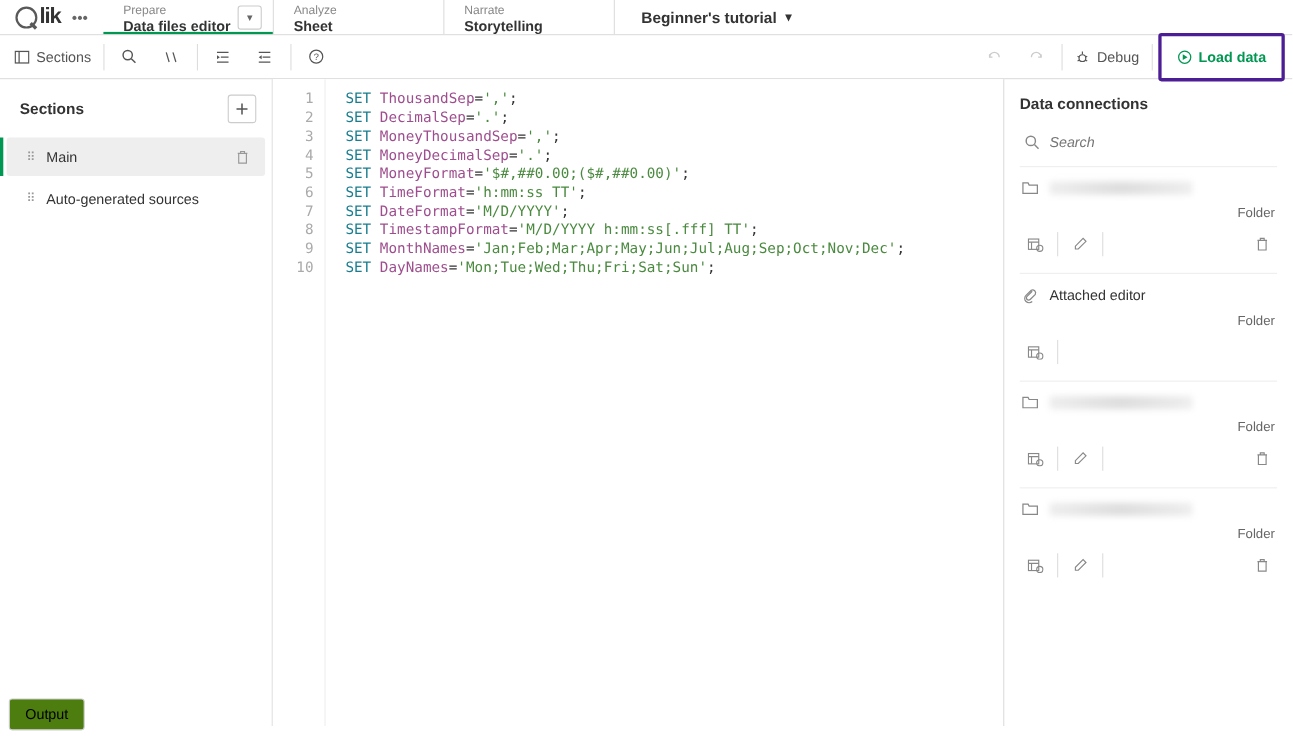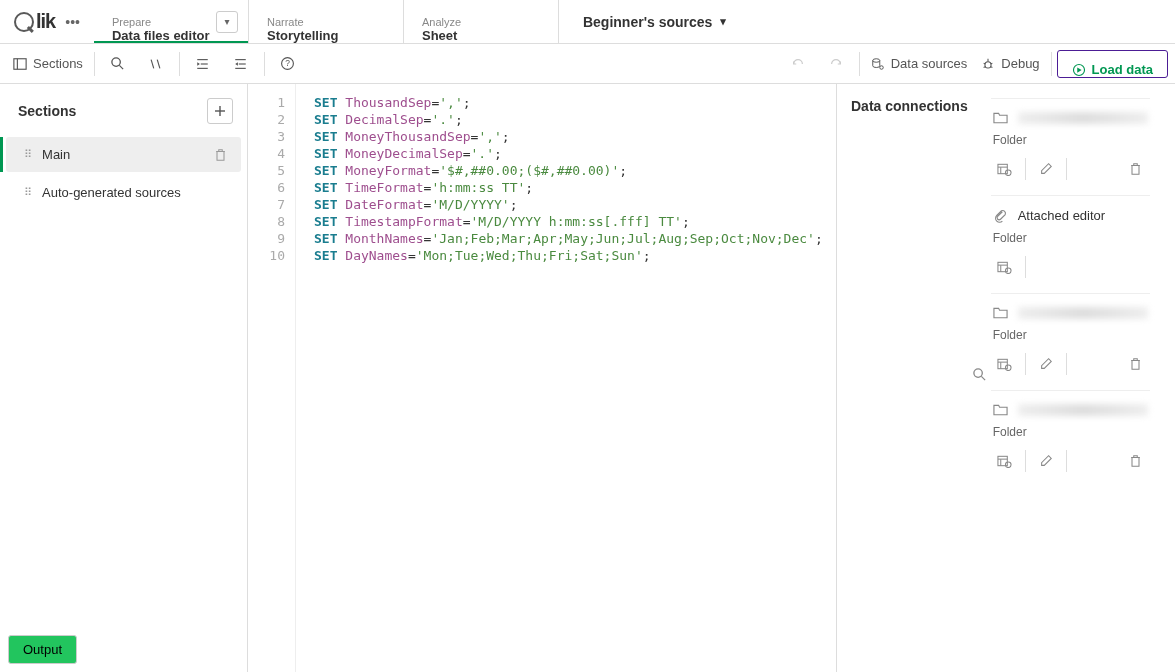--- a/index.html
+++ b/index.html
@@ -1,36 +1,36 @@
 <!DOCTYPE html>
 <html><head>
 <meta charset="utf-8">
 <style>
 * { box-sizing: border-box; margin: 0; padding: 0; }
 body { font-family: -apple-system, BlinkMacSystemFont, "Segoe UI", Arial, sans-serif; font-size: 13px; color: #333; background: #fff; width: 1175px; height: 672px; overflow: hidden; }
 
 
-.topnav { display: flex; align-items: stretch; height: 44px; border-bottom: 1px solid #ddd; }
+.topnav { display: flex; align-items: stretch; height: 32px; border-bottom: 1px solid #ddd; }
 .logo-area { display: flex; align-items: center; padding: 0 14px; gap: 10px; }
 .logo { font-weight: bold; font-size: 20px; letter-spacing: -1px; display: flex; align-items: center; }
 .logo-q { display: inline-flex; width: 20px; height: 20px; border: 2.5px solid #595959; border-radius: 50%; position: relative; margin-right: 2px; }
 .logo-q::after { content: ''; position: absolute; width: 7px; height: 2.5px; background: #595959; bottom: -1px; right: -2px; transform: rotate(45deg); }
 .dots-icon { color: #666; font-size: 14px; cursor: pointer; }
 .nav-tab { display: flex; flex-direction: column; justify-content: flex-end; padding: 0 18px; border-right: 1px solid #ddd; min-width: 155px; cursor: pointer; position: relative; }
 .nav-tab.active::after { content: ''; position: absolute; bottom: 0; left: 0; right: 0; height: 2px; background: #009752; }
 .nav-tab .nav-sup { font-size: 11px; color: #888; }
 .nav-tab .nav-main { font-size: 13px; font-weight: 600; color: #333; }
 .nav-tab .chev { position: absolute; right: 10px; top: 50%; transform: translateY(-50%); border: 1px solid #ccc; border-radius: 3px; width: 22px; height: 22px; display: flex; align-items: center; justify-content: center; font-size: 10px; color: #666; }
 .app-title { display: flex; align-items: center; padding: 0 24px; font-weight: 600; font-size: 14px; gap: 8px; }
 
 
 .toolbar { display: flex; align-items: center; height: 40px; border-bottom: 1px solid #ddd; padding: 0 6px; }
 .tb-btn { height: 30px; min-width: 36px; display: inline-flex; align-items: center; justify-content: center; color: #555; cursor: pointer; padding: 0 6px; border-radius: 3px; margin: 0 1px; }
 .tb-btn.text { gap: 6px; font-size: 13px; }
-.tb-btn.primary { border: 1px solid #4c1d95; color: #009752; height: 28px; padding: 0 14px; gap: 6px; font-weight: 600; align-items: flex-end; }
+.tb-btn.primary { border: 3px solid #4c1d95; color: #009752; height: 44px; padding: 0 14px; gap: 6px; font-weight: 600; }
 .tb-sep { width: 1px; height: 24px; background: #ddd; margin: 0 4px; }
 .tb-spacer { flex: 1; }
 .tb-btn.disabled { color: #ccc; cursor: default; }
 
 
 .main { display: flex; height: calc(672px - 44px - 40px); }
 .sidebar { width: 248px; border-right: 1px solid #ddd; display: flex; flex-direction: column; }
 .sidebar-header { display: flex; align-items: center; justify-content: space-between; padding: 14px 14px 10px 18px; }
 .sidebar-header h3 { font-size: 14px; font-weight: 600; }
 .add-btn { width: 26px; height: 26px; border: 1px solid #ccc; border-radius: 3px; display: flex; align-items: center; justify-content: center; cursor: pointer; background: #fff; color: #555; }
@@ -38,73 +38,73 @@
 .section-item.active { background: #eee; }
 .section-item.active::before { content: ''; position: absolute; left: -6px; top: 0; bottom: 0; width: 3px; background: #009752; }
 .drag-handle { color: #999; font-size: 11px; letter-spacing: -2px; }
 .section-item .trash { margin-left: auto; color: #999; }
 .section-item.noactive::before { display: none; }
 
 
 .editor { flex: 1; display: flex; font-family: "Consolas", monospace; font-size: 13px; line-height: 17px; background: #fff; overflow: hidden; }
 .gutter { width: 48px; text-align: right; color: #aaa; padding: 10px 10px 0 0; background: #fff; border-right: 1px solid #eee; user-select: none; }
 .code { padding: 10px 0 0 18px; white-space: pre; color: #333; }
-.kw { color: #1a7d8f; font-weight: bold; }
+.kw { color: #1a7d8f; font-weight: normal; }
 .var { color: #9e4e8e; }
 .str { color: #4a8a3f; }
 
 
-.rightpanel { width: 339px; border-left: 1px solid #ddd; padding: 14px 14px; display: flex; flex-direction: row; overflow-y: auto; }
+.rightpanel { width: 263px; border-left: 1px solid #ddd; padding: 14px 14px; display: flex; flex-direction: column; overflow-y: auto; }
 .rightpanel h3 { font-size: 14px; font-weight: 600; margin-bottom: 14px; }
 .create-btn { border: 1px solid #bbb; border-radius: 3px; background: #fff; height: 32px; font-size: 13px; font-weight: 600; cursor: pointer; margin-bottom: 12px; }
 .search-row { display: flex; align-items: center; gap: 8px; padding: 6px 4px; color: #888; margin-bottom: 8px; }
 .search-row input { border: none; outline: none; flex: 1; font-size: 13px; font-style: italic; color: #888; }
 .conn { border-top: 1px solid #eee; padding: 8px 0; }
 .conn-head { display: flex; align-items: center; gap: 10px; padding: 4px 2px; }
 .conn-head .folder-ic { color: #888; }
 .conn-name { font-size: 13px; color: #333; }
 .conn-name.blur { filter: blur(3px); background: linear-gradient(90deg,#eee,#ddd,#eee); color: transparent; border-radius: 2px; height: 12px; width: 130px; }
-.conn-type { font-size: 12px; color: #666; padding: 4px 2px; }
+.conn-type { font-size: 12px; color: #666; padding: 4px 2px; text-align: right; }
 .conn-actions { display: flex; align-items: center; gap: 4px; padding: 4px 0; }
 .conn-ic { width: 28px; height: 28px; display: flex; align-items: center; justify-content: center; color: #888; cursor: pointer; border-radius: 3px; }
 .conn-actions .sep { width: 1px; height: 22px; background: #ddd; margin: 0 2px; }
 .conn-actions .spacer { flex: 1; }
 
 
 .output-bar { position: absolute; bottom: 8px; left: 8px; }
-.output-btn { border: 1px solid #ccc; border-radius: 3px; background: #22c55e; padding: 6px 14px; font-size: 13px; cursor: pointer; }
+.output-btn { border: 1px solid #ccc; border-radius: 3px; background: #4d7c0f; padding: 6px 14px; font-size: 13px; cursor: pointer; }
 
 svg { display: block; }
 </style>
 </head>
 <body>
 
 <div class="topnav">
   <div class="logo-area">
     <span class="logo">
         <span class="logo-q"></span>
         <span>lik</span>
       </span>
     <span class="dots-icon">•••</span>
   </div>
   <div class="nav-tab active">
     <span class="nav-sup">Prepare</span>
     <span class="nav-main">Data files editor</span>
     <span class="chev">▾</span>
   </div>
   <div class="nav-tab">
+    <span class="nav-sup">Analyze</span>
+    <span class="nav-main">Sheet</span>
+  </div>
+  <div class="nav-tab">
     <span class="nav-sup">Narrate</span>
     <span class="nav-main">Storytelling</span>
   </div>
-  <div class="nav-tab">
-    <span class="nav-sup">Analyze</span>
-    <span class="nav-main">Sheet</span>
-  </div>
   <div class="app-title">
-    <span>Beginner's sources</span>
+    <span>Beginner's tutorial</span>
     <span style="font-size:11px;">▾</span>
   </div>
 </div>
 
 <div class="toolbar">
   <div class="tb-btn text">
     <svg width="14" height="14" viewBox="0 0 16 16">
         <rect x="1" y="2" width="14" height="12" fill="none" stroke="#555" stroke-width="1.3"></rect>
         <line x1="5" y1="2" x2="5" y2="14" stroke="#555" stroke-width="1.3"></line>
       </svg>
@@ -154,28 +154,20 @@
         <path d="M3 5 L3 8 L6 8" fill="none" stroke="#ccc" stroke-width="1.4"></path>
       </svg>
   </div>
   <div class="tb-btn disabled">
     <svg width="16" height="14" viewBox="0 0 16 16">
         <path d="M13 8 A5 5 0 0 0 3 8" fill="none" stroke="#ccc" stroke-width="1.4"></path>
         <path d="M13 5 L13 8 L10 8" fill="none" stroke="#ccc" stroke-width="1.4"></path>
       </svg>
   </div>
   <div class="tb-sep"></div>
-  <div class="tb-btn text">
-    <svg width="14" height="14" viewBox="0 0 16 16">
-        <ellipse cx="6" cy="4" rx="4" ry="2" fill="none" stroke="#555" stroke-width="1.1"></ellipse>
-        <path d="M2 4 L2 10 A4 2 0 0 0 10 10 L10 4" fill="none" stroke="#555" stroke-width="1.1"></path>
-        <circle cx="12" cy="12" r="2" fill="none" stroke="#555" stroke-width="1.1"></circle>
-      </svg>
-    <span>Data sources</span>
-  </div>
   <div class="tb-btn text">
     <svg width="14" height="14" viewBox="0 0 16 16">
         <circle cx="8" cy="9" r="3.5" fill="none" stroke="#555" stroke-width="1.2"></circle>
         <line x1="8" y1="2" x2="8" y2="5" stroke="#555" stroke-width="1.2"></line>
         <line x1="3" y1="7" x2="5" y2="8" stroke="#555" stroke-width="1.2"></line>
         <line x1="13" y1="7" x2="11" y2="8" stroke="#555" stroke-width="1.2"></line>
         <line x1="3" y1="12" x2="5" y2="11" stroke="#555" stroke-width="1.2"></line>
         <line x1="13" y1="12" x2="11" y2="11" stroke="#555" stroke-width="1.2"></line>
       </svg>
     <span>Debug</span>
@@ -235,20 +227,21 @@
     <div class="code" id="code-body"><div><span class="kw">SET</span> <span class="var">ThousandSep</span>=<span class="str">','</span>;</div><div><span class="kw">SET</span> <span class="var">DecimalSep</span>=<span class="str">'.'</span>;</div><div><span class="kw">SET</span> <span class="var">MoneyThousandSep</span>=<span class="str">','</span>;</div><div><span class="kw">SET</span> <span class="var">MoneyDecimalSep</span>=<span class="str">'.'</span>;</div><div><span class="kw">SET</span> <span class="var">MoneyFormat</span>=<span class="str">'$#,##0.00;($#,##0.00)'</span>;</div><div><span class="kw">SET</span> <span class="var">TimeFormat</span>=<span class="str">'h:mm:ss TT'</span>;</div><div><span class="kw">SET</span> <span class="var">DateFormat</span>=<span class="str">'M/D/YYYY'</span>;</div><div><span class="kw">SET</span> <span class="var">TimestampFormat</span>=<span class="str">'M/D/YYYY h:mm:ss[.fff] TT'</span>;</div><div><span class="kw">SET</span> <span class="var">MonthNames</span>=<span class="str">'Jan;Feb;Mar;Apr;May;Jun;Jul;Aug;Sep;Oct;Nov;Dec'</span>;</div><div><span class="kw">SET</span> <span class="var">DayNames</span>=<span class="str">'Mon;Tue;Wed;Thu;Fri;Sat;Sun'</span>;</div></div>
   </div>
 
   <div class="rightpanel">
     <h3>Data connections</h3>
     <div class="search-row">
       <svg width="15" height="15" viewBox="0 0 16 16">
           <circle cx="6.5" cy="6.5" r="4.5" fill="none" stroke="#888" stroke-width="1.4"></circle>
           <line x1="10" y1="10" x2="14" y2="14" stroke="#888" stroke-width="1.4"></line>
         </svg>
+      <input placeholder="Search" style="">
     </div>
     <div id="conn-list">
         <div class="conn">
     <div class="conn-head">
       <span class="folder-ic">
               <svg width="15" height="14" viewBox="0 0 16 14">
                 <path d="M1 3 L1 12 L15 12 L15 4 L7 4 L6 2 L1 2 Z" fill="none" stroke="#888" stroke-width="1.2"></path>
               </svg>
             </span>
       <span class="conn-name blur"></span>

